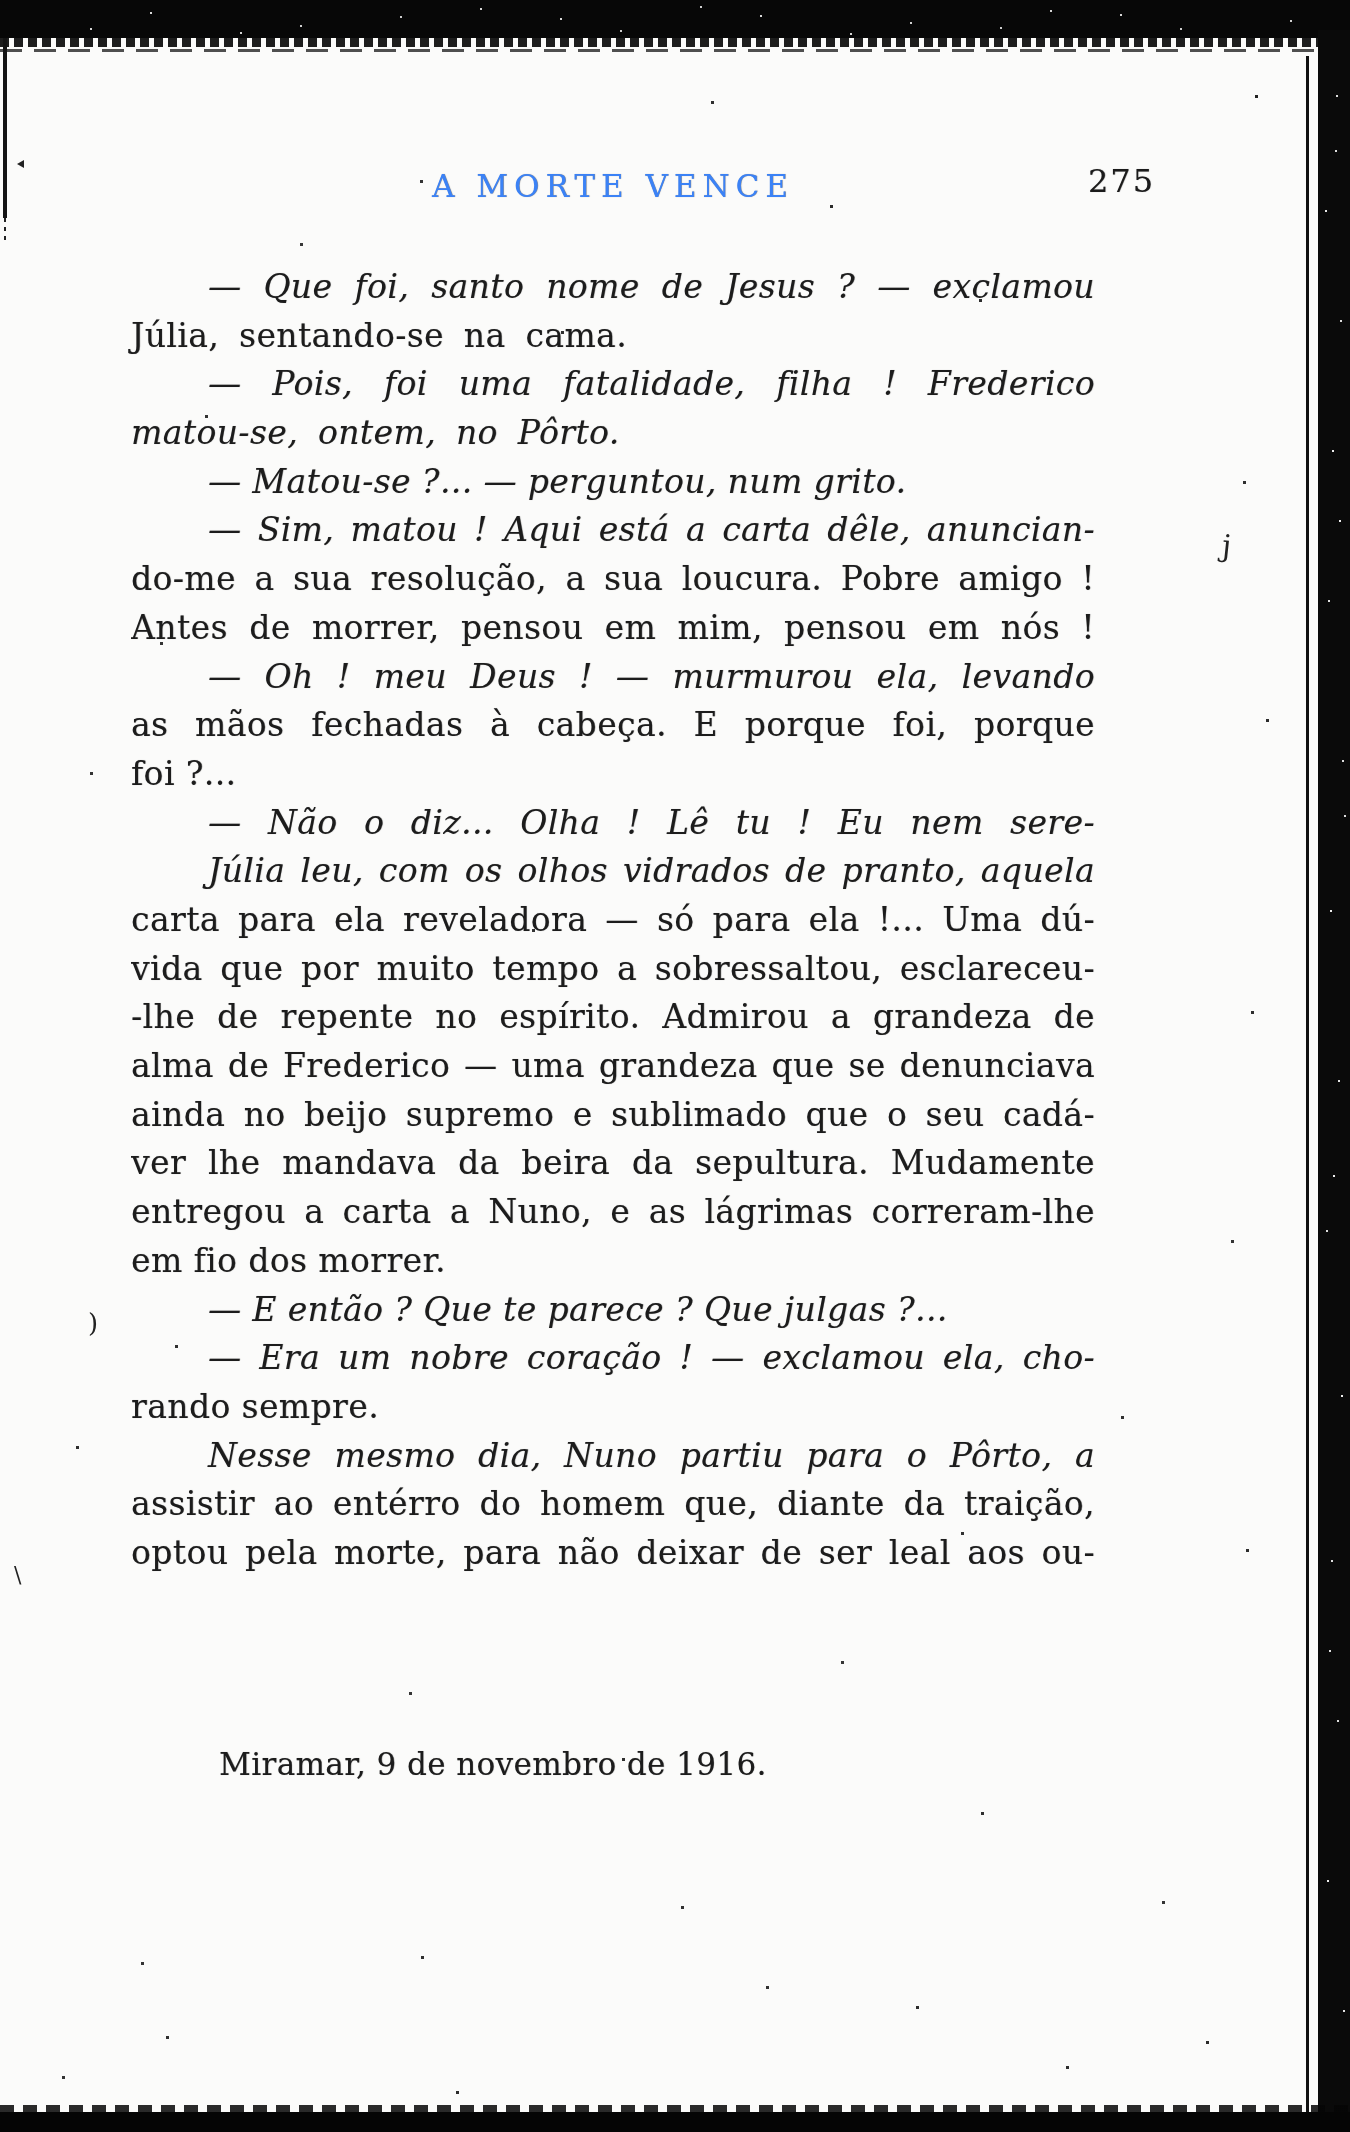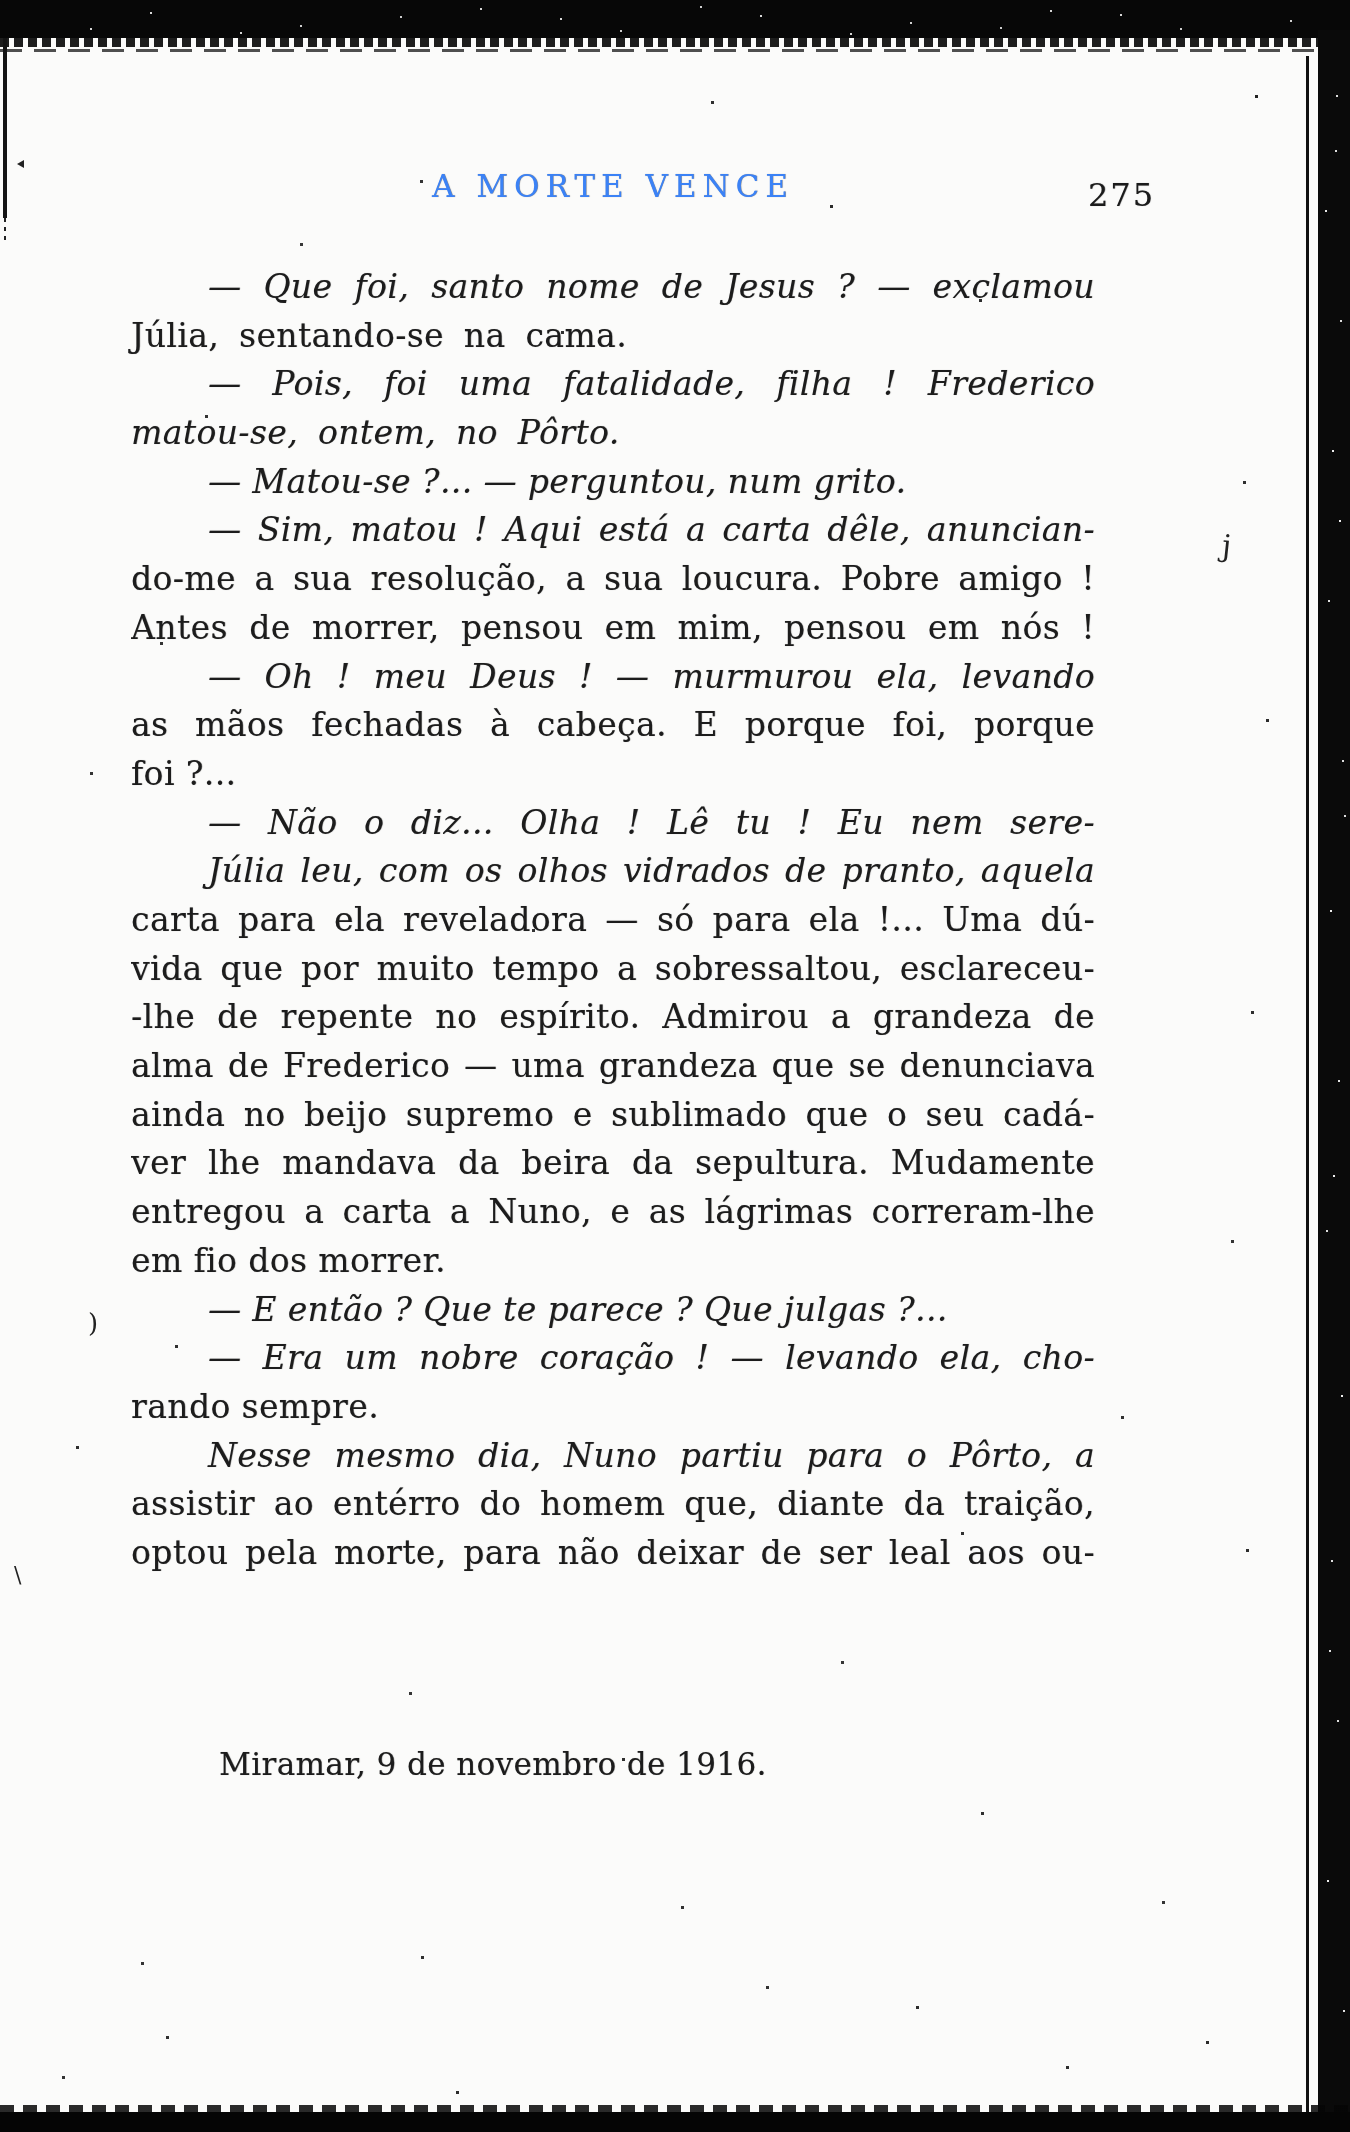--- a/index.html
+++ b/index.html
@@ -67,21 +67,21 @@
     760px 15px #d9d9d9,910px 22px #d0d0d0,1050px 10px #d6d6d6,1180px 28px #ccc,
     240px 32px #d2d2d2,560px 18px #d8d8d8,700px 6px #cfcfcf,850px 33px #d4d4d4,
     1000px 27px #ccc,1120px 14px #d7d7d7,1290px 20px #d1d1d1,90px 28px #d5d5d5,400px 16px #ccc;}
   
   .running-head{
     position:absolute;left:131px;top:168px;width:964px;text-align:center;
     font-size:31px;letter-spacing:6px;color:#3b82f6;
     text-shadow:.4px .4px .7px rgba(25,25,25,.5);
   }
   .folio{
-    position:absolute;left:1088px;top:176px;font-size:32px;letter-spacing:2px;color:#1b1b1b;
+    position:absolute;left:1088px;top:162px;font-size:32px;letter-spacing:2px;color:#1b1b1b;
     text-shadow:.4px .4px .7px rgba(25,25,25,.5);
   }
   .body-text{
     position:absolute;left:131px;top:263px;width:964px;
     font-size:33px;line-height:48.7px;color:#1c1c1c;letter-spacing:.4px;
     text-shadow:.4px .4px .7px rgba(25,25,25,.45);
   }
   .ln{white-space:nowrap;}
   .ln.j{white-space:normal;text-align:justify;text-align-last:justify;height:48.7px;overflow:hidden;}
   .ln.ind{padding-left:77px;font-style:italic;}
@@ -139,21 +139,21 @@
     <div class="ln j ind">Júlia leu, com os olhos vidrados de pranto, aquela</div>
     <div class="ln j">carta para ela reveladora — só para ela !... Uma dú-</div>
     <div class="ln j">vida que por muito tempo a sobressaltou, esclareceu-se-</div>
     <div class="ln j">-lhe de repente no espírito. Admirou a grandeza de</div>
     <div class="ln j">alma de Frederico — uma grandeza que se denunciava</div>
     <div class="ln j">ainda no beijo supremo e sublimado que o seu cadá-</div>
     <div class="ln j">ver lhe mandava da beira da sepultura. Mudamente</div>
     <div class="ln j">entregou a carta a Nuno, e as lágrimas correram-lhe</div>
     <div class="ln">em fio dos morrer.</div>
     <div class="ln ind">— E então ? Que te parece ? Que julgas ?...</div>
-    <div class="ln j ind">— Era um nobre coração ! — levando ela, cho-</div>
+    <div class="ln j ind">— Era um nobre coração ! — exclamou ela, cho-</div>
     <div class="ln">rando sempre.</div>
     <div class="ln j ind">Nesse mesmo dia, Nuno partiu para o Pôrto, a</div>
     <div class="ln j">assistir ao entérro do homem que, diante da traição,</div>
     <div class="ln j">optou pela morte, para não deixar de ser leal aos ou-</div>
   </div>
 
   <div class="dateline">Miramar, 9 de novembro de 1916.</div>
 
 </div>
 

